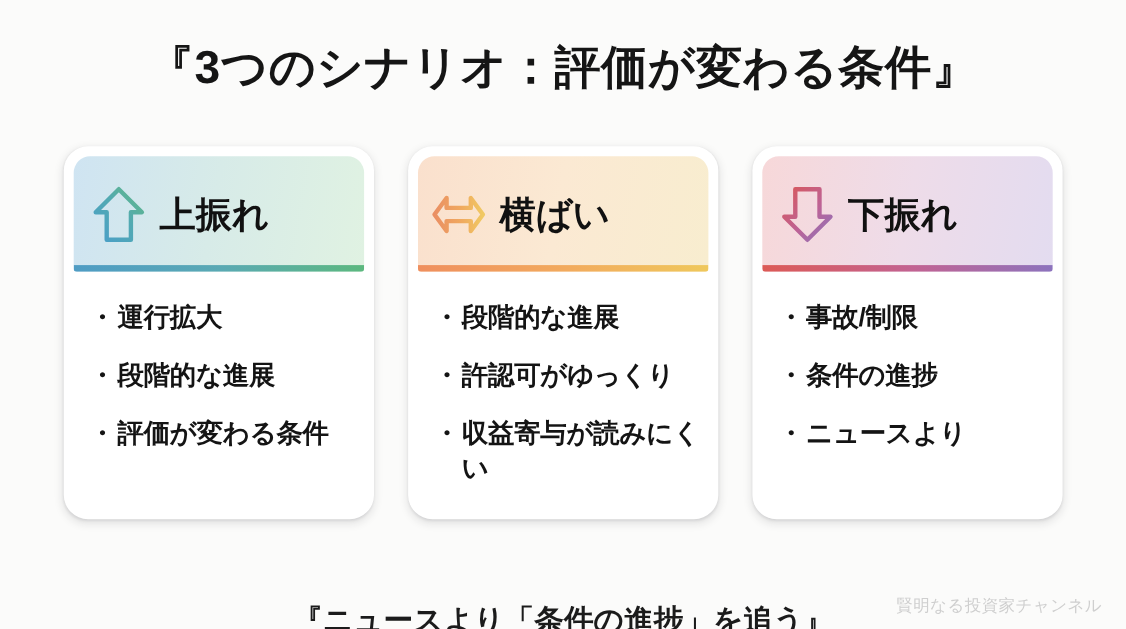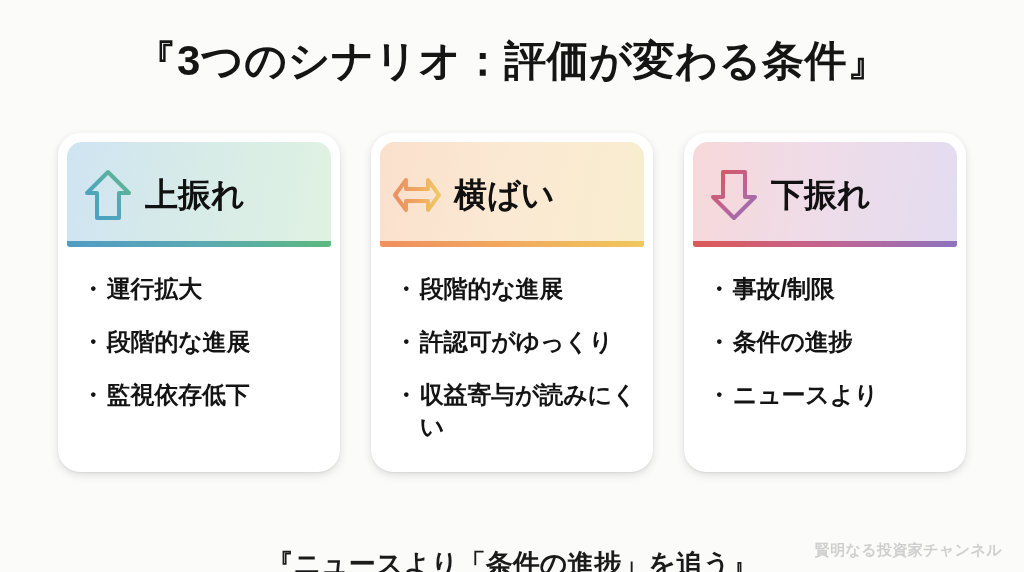--- a/index.html
+++ b/index.html
@@ -146,21 +146,21 @@
     color: #1b1b1b;
     white-space: nowrap;
     margin-top: 48px;
   }
 
   .watermark {
     position: absolute;
     right: 22px;
     bottom: 12px;
     font-size: 15px;
-    font-weight: 700;
+    font-weight: 400;
     color: #cfcfcf;
     letter-spacing: 0.4px;
     white-space: nowrap;
   }
 </style>
 </head>
 <body>
 
 <div class="slide">
 
@@ -187,21 +187,21 @@
         <div class="bullet">
           <span class="bullet-dot">・</span>
           <span class="bullet-text">運行拡大</span>
         </div>
         <div class="bullet">
           <span class="bullet-dot">・</span>
           <span class="bullet-text">段階的な進展</span>
         </div>
         <div class="bullet">
           <span class="bullet-dot">・</span>
-          <span class="bullet-text">監視依存低下</span>
+          <span class="bullet-text">評価が変わる条件</span>
         </div>
       </div>
     </div>
 
     <div class="card">
       <div class="card-header hdr-flat">
         <svg class="card-icon" viewBox="0 0 50 56">
           <defs>
             <linearGradient id="gradFlat" x1="0" y1="0" x2="1" y2="0">
               <stop offset="0%" stop-color="#ea8f63"></stop>

